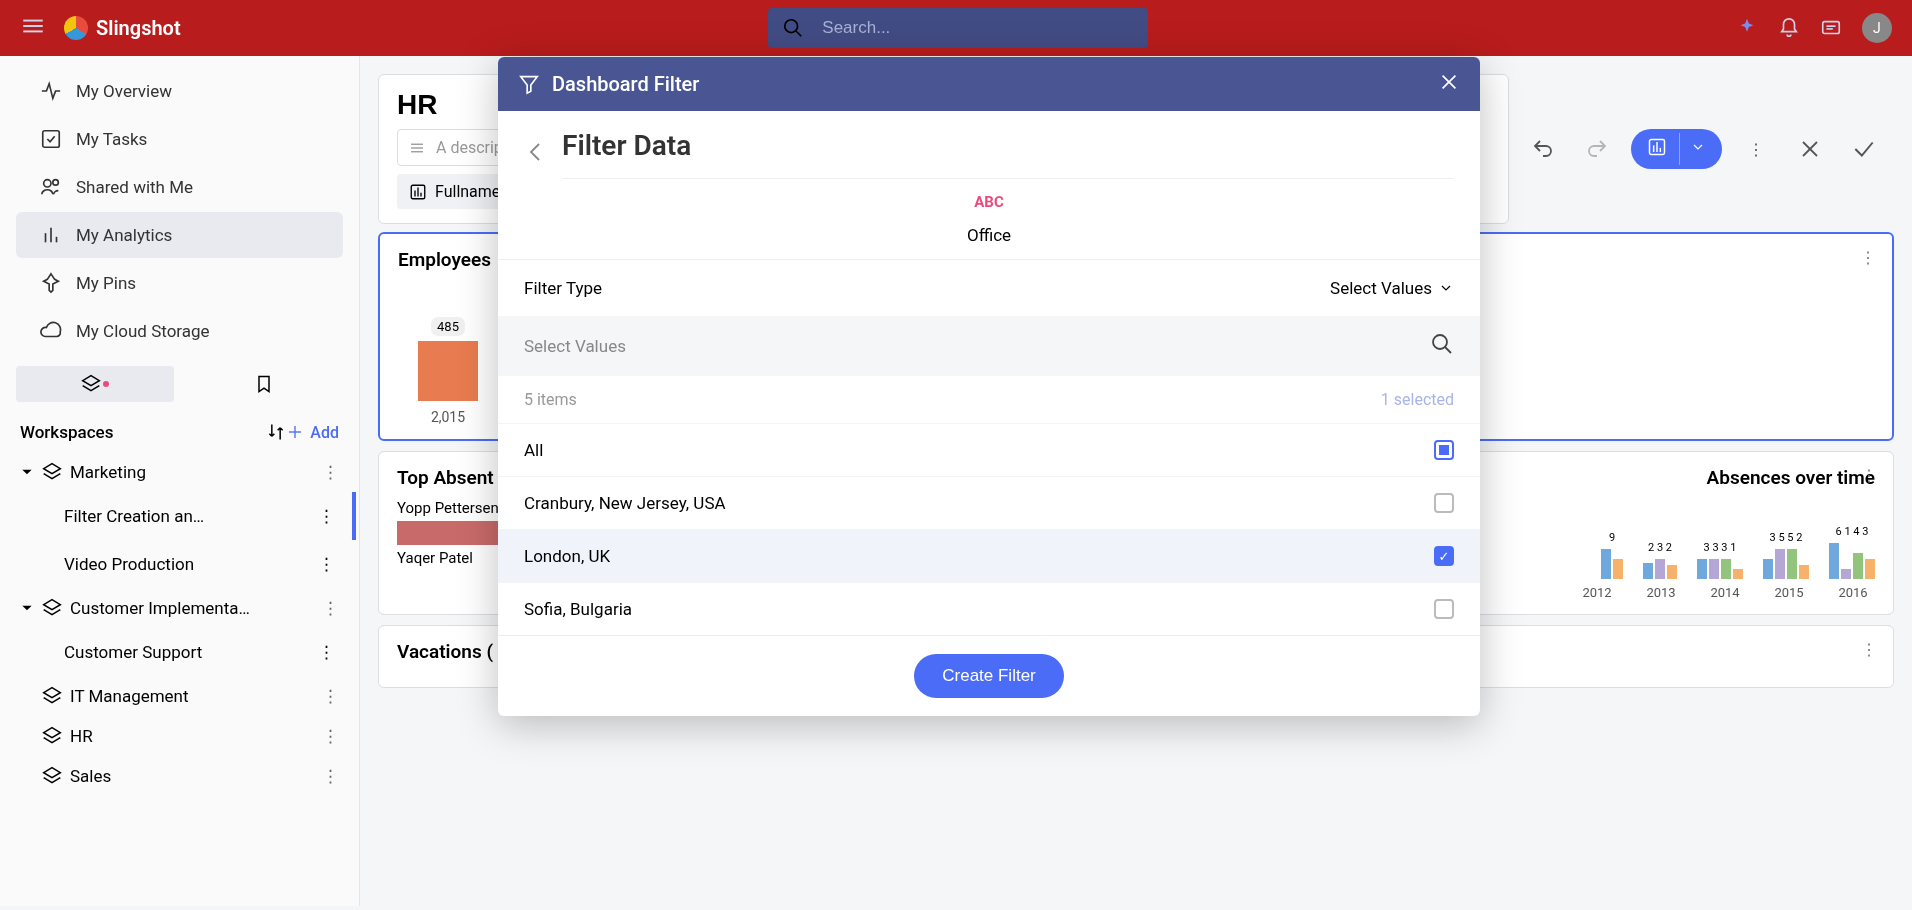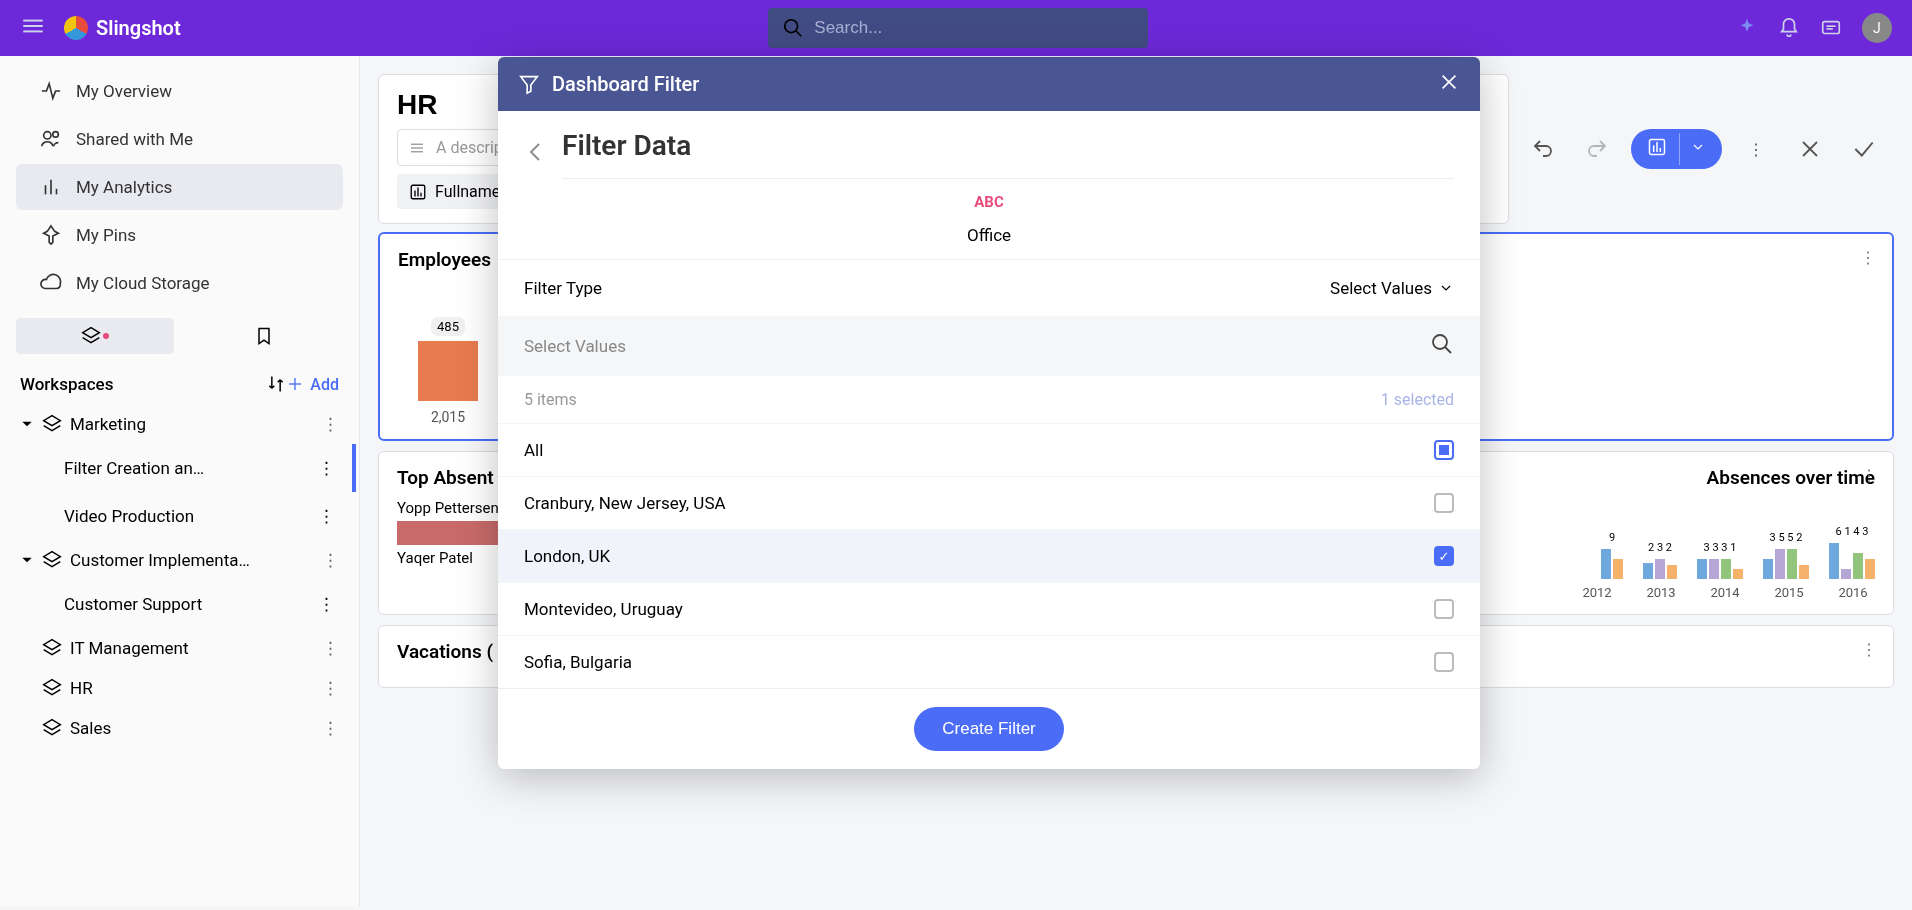--- a/index.html
+++ b/index.html
@@ -1,25 +1,25 @@
 <!DOCTYPE html>
 <html><head>
 <meta charset="utf-8">
 <style>
 * { box-sizing: border-box; margin: 0; padding: 0; }
 body { font-family: -apple-system, BlinkMacSystemFont, "Segoe UI", Roboto, sans-serif; background: #f5f6f8; overflow: hidden; width: 1912px; height: 910px; position: relative; }
 
 
-.topbar { height: 56px; background: #6d28d9; display: flex; align-items: center; padding: 0 20px; gap: 18px; }
+.topbar { height: 56px; background: #b91c1c; display: flex; align-items: center; padding: 0 20px; gap: 18px; }
 .hamburger { color: #cfd3e9; cursor: pointer; }
 .logo { display: flex; align-items: center; gap: 8px; }
 .logo-icon { width: 24px; height: 24px; border-radius: 50%; background: conic-gradient(#e74c3c 0 120deg, #3498db 120deg 240deg, #f1c40f 240deg 360deg); position: relative; }
 .logo-text { color: #fff; font-size: 20px; font-weight: 600; }
 .search-wrap { margin: 0 auto; width: 380px; height: 40px; background: #424c84; border-radius: 4px; display: flex; align-items: center; padding: 0 14px; gap: 10px; }
-.search-wrap input { background: transparent; border: none; outline: none; color: #aab0d3; font-size: 17px; flex: 1; }
+.search-wrap input { background: transparent; border: none; outline: none; color: #aab0d3; font-size: 17px; flex: 1; margin-left: 8px; }
 .search-wrap input::placeholder { color: #aab0d3; }
 .topbar-icons { display: flex; align-items: center; gap: 20px; color: #cfd3e9; }
 .avatar { width: 30px; height: 30px; border-radius: 50%; background: #888; color: #fff; display: flex; align-items: center; justify-content: center; font-size: 14px; }
 
 
 .sidebar { position: absolute; top: 56px; left: 0; width: 360px; bottom: 4px; background: #fafafb; border-right: 1px solid #e5e5ea; padding: 10px 0; overflow-y: auto; }
 .sb-item { display: flex; align-items: center; gap: 14px; padding: 12px 24px; font-size: 17px; color: #333; cursor: pointer; border-radius: 6px; margin: 2px 16px; }
 .sb-item.active { background: #e8eaf0; }
 .sb-item svg { flex-shrink: 0; }
 .sb-tabs { display: flex; gap: 12px; padding: 10px 16px; }
@@ -135,20 +135,27 @@
 
 <div class="sidebar">
   <div class="sb-item">
     <svg width="22" height="22" viewBox="0 0 24 24">
         <polyline points="2 12 7 12 10 4 14 20 17 12 22 12"></polyline>
       </svg>
     <span>My Overview</span>
   </div>
   <div class="sb-item">
     <svg width="22" height="22" viewBox="0 0 24 24">
+        <rect x="3" y="3" width="18" height="18" rx="2"></rect>
+        <polyline points="8 12 11 15 16 9"></polyline>
+      </svg>
+    <span>My Tasks</span>
+  </div>
+  <div class="sb-item">
+    <svg width="22" height="22" viewBox="0 0 24 24">
         <circle cx="8" cy="8" r="4"></circle>
         <path d="M2 20c0-3 3-5 6-5s6 2 6 5"></path>
         <circle cx="17" cy="7" r="3"></circle>
         <path d="M15 20c0-2 2-4 5-4"></path>
       </svg>
     <span>Shared with Me</span>
   </div>
   <div class="sb-item active">
     <svg width="22" height="22" viewBox="0 0 24 24">
         <line x1="6" y1="20" x2="6" y2="10"></line>
@@ -468,24 +475,20 @@
         </span>
     </div>
     <div class="list-row">
       <span>Cranbury, New Jersey, USA</span>
       <span class="chk gray"></span>
     </div>
     <div class="list-row selected">
       <span>London, UK</span>
       <span class="chk filled">✓</span>
     </div>
-    <div class="list-row">
-      <span>Montevideo, Uruguay</span>
-      <span class="chk gray"></span>
-    </div>
     <div class="list-row" style="border-bottom:none">
       <span>Sofia, Bulgaria</span>
       <span class="chk gray"></span>
     </div>
     <div class="modal-foot">
       <button class="create-btn">Create Filter</button>
     </div>
   </div>
 </div>
 

